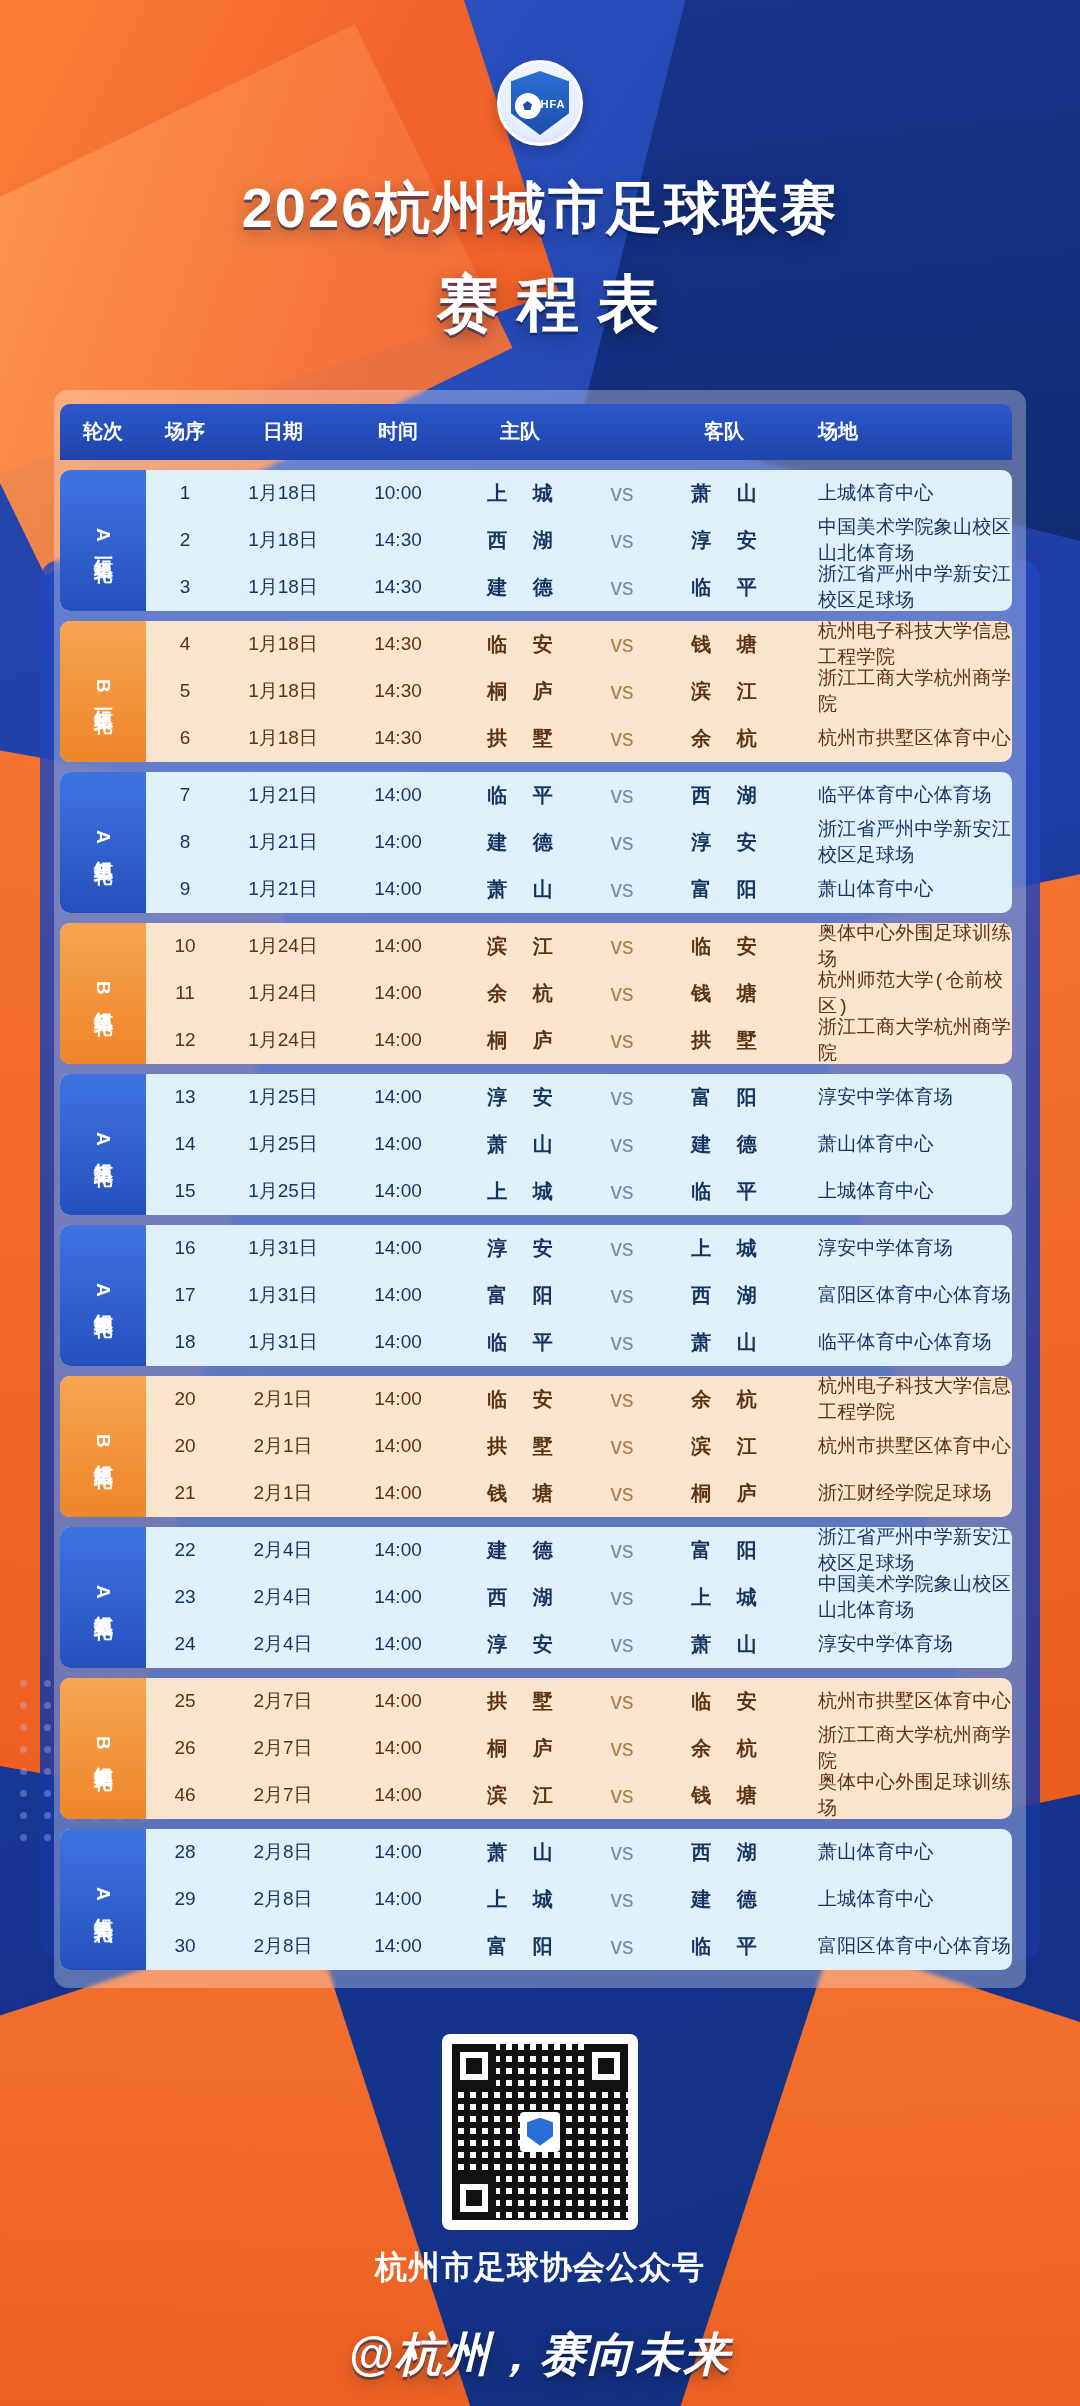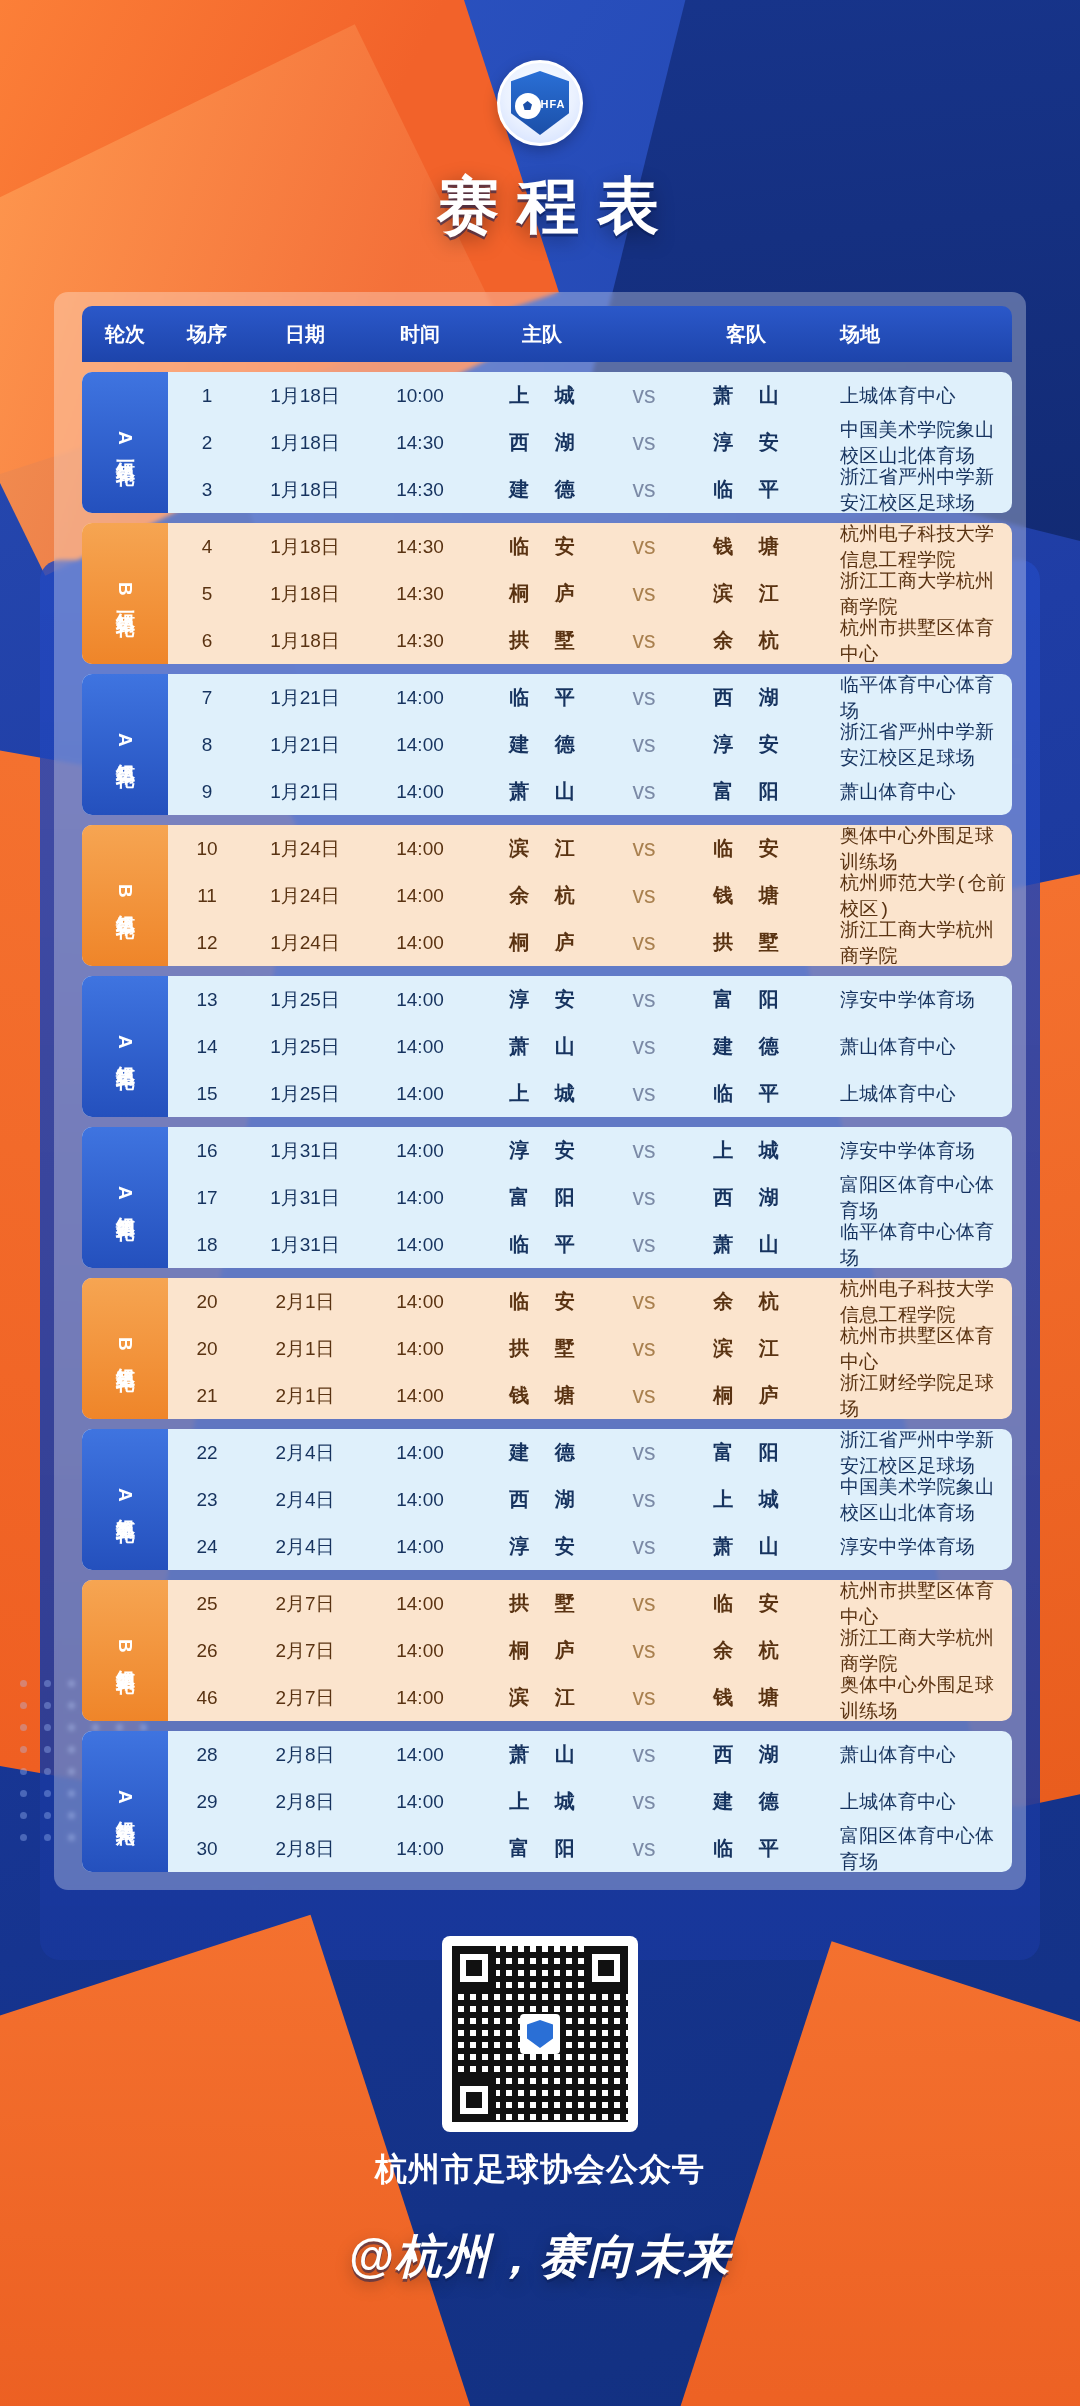--- a/index.html
+++ b/index.html
@@ -127,21 +127,21 @@
     text-shadow: 0 3px 0 rgba(10,30,90,.55), 0 6px 20px rgba(0,0,0,.4);
   }
 
   
   #card {
     position:relative; z-index:3;
     margin:44px auto 0 auto;
     width:972px;
     background: rgba(255,255,255,.30);
     border-radius:14px;
-    padding:14px 14px 18px 28px;
+    padding:14px 14px 18px 6px;
     backdrop-filter: blur(2px);
   }
   #table-head {
     display:flex;
     align-items:center;
     height:56px;
     border-radius:10px 10px 0 0;
     background: linear-gradient(180deg,#2b58c9 0%, #1d44ab 100%);
     color:#ffffff;
     font-size:20px;
@@ -311,20 +311,21 @@
 
 <div id="header">
   <div class="logo-wrap">
     <div class="logo">
       <div class="shield">
         <div class="ball"></div>
         <div class="hfa">HFA</div>
       </div>
     </div>
   </div>
+  <h1 class="title-line" id="title1">2026杭州城市足球联赛</h1>
   <div class="subtitle">赛程表</div>
 </div>
 
 <div id="card">
   <div id="table-head">
     <div class="col-round">轮次</div>
     <div class="col-no">场序</div>
     <div class="col-date">日期</div>
     <div class="col-time">时间</div>
     <div class="col-home">主队</div>

